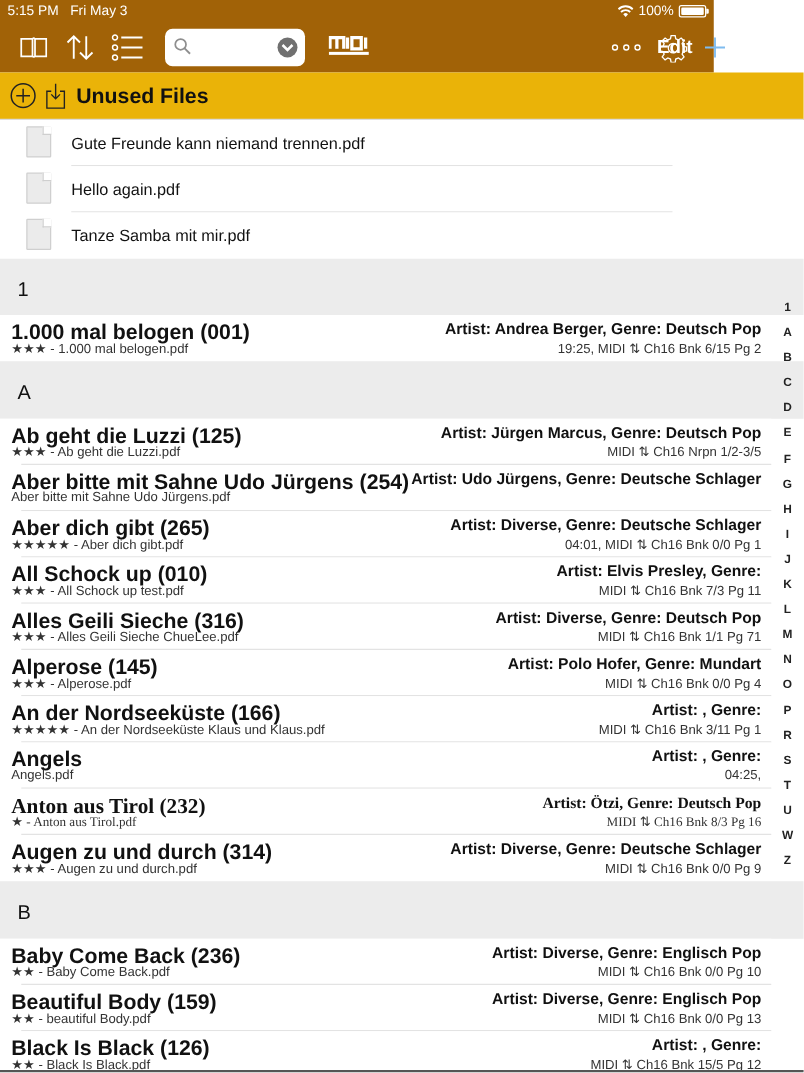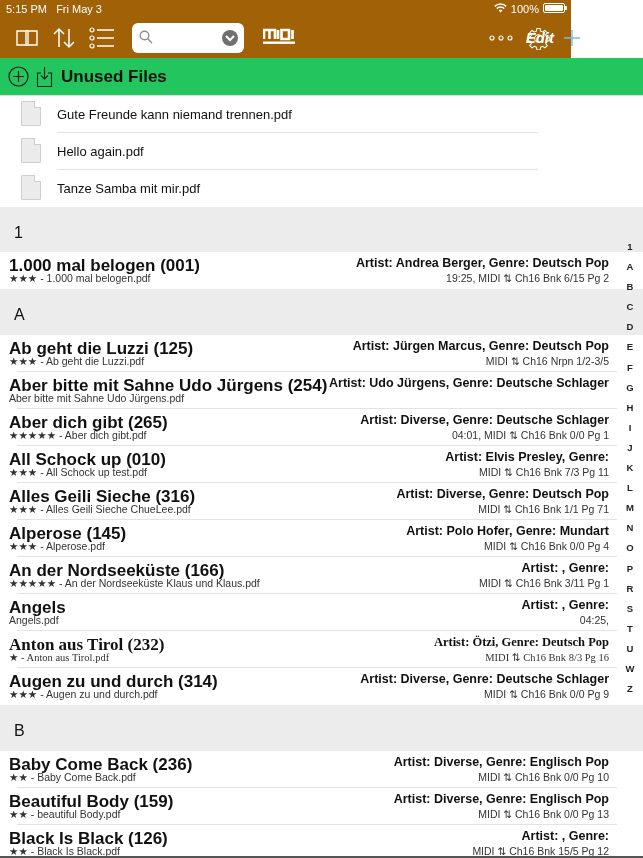--- a/index.html
+++ b/index.html
@@ -1,34 +1,34 @@
 <!DOCTYPE html>
 <html><head>
 <meta charset="utf-8">
 <style>
   * { box-sizing: border-box; margin: 0; padding: 0; }
   html, body { width: 643px; height: 858px; overflow: hidden; background: #ffffff; }
   body { font-family: "Liberation Sans", sans-serif; color: #111; position: relative; }
 
   .topbar { position: absolute; left: 0; top: 0; width: 571px; height: 58px; background: #a16207; color: #fff; }
   .status { position: absolute; top: 3px; left: 6px; font-size: 11px; }
-  .status-right { position: absolute; top: 3px; right: 6px; font-size: 11px; display: flex; gap: 4px; }
+  .status-right { position: absolute; top: 3px; right: 6px; font-size: 11px; display: flex; align-items: center; gap: 4px; }
   .battery { width: 22px; height: 10px; border: 1px solid #fff; border-radius: 2px; padding: 1px; position: relative; }
   .battery .fill { background: #fff; height: 100%; border-radius: 1px; }
   .battery:after { content: ""; position: absolute; right: -3px; top: 2px; width: 2px; height: 4px; background: #fff; border-radius: 0 1px 1px 0; }
 
   .tb-icon { position: absolute; top: 26px; height: 24px; display: flex; align-items: center; justify-content: center; cursor: pointer; }
   .search { position: absolute; left: 132px; top: 23px; width: 112px; height: 30px; background: #fff; border-radius: 6px; }
   .search input { position: absolute; left: 22px; top: 6px; width: 70px; height: 18px; border: none; outline: none; font-size: 12px; background: transparent; }
   .search .mag { position: absolute; left: 7px; top: 7px; }
   .search .dd { position: absolute; right: 6px; top: 7px; width: 16px; height: 16px; border-radius: 50%; background: #707070; display: flex; align-items: center; justify-content: center; }
   .midi { position: absolute; left: 263px; top: 27px; width: 34px; height: 18px; }
-  .edit { position: absolute; right: 17px; top: 29px; font-size: 15px; font-weight: bold; color: #fff; cursor: pointer; font-style: italic; }
-
-  .unused-header { position: absolute; left: 0; top: 58px; width: 643px; height: 38px; background: #22c55e; display: flex; align-items: center; border-bottom: 1px solid #dcdcdc; }
+  .edit { position: absolute; right: 17px; top: 29px; font-size: 15px; font-weight: bold; color: #fff; cursor: pointer; }
+
+  .unused-header { position: absolute; left: 0; top: 58px; width: 643px; height: 38px; background: #eab308; display: flex; align-items: center; border-bottom: 1px solid #dcdcdc; }
   .unused-title { font-size: 17px; font-weight: bold; margin-left: 8px; }
   .file-row { position: absolute; left: 0; width: 564px; height: 37px; display: flex; align-items: center; background: #fff; }
   .file-row .doc { position: absolute; left: 21px; top: 5px; width: 20px; height: 25px; background: #ebebeb; border: 1px solid #cfcfcf; border-radius: 1px; }
   .file-row .doc:after { content: ""; position: absolute; right: -1px; top: -1px; width: 6px; height: 6px; background: #fff; border-left: 1px solid #cfcfcf; border-bottom: 1px solid #cfcfcf; }
   .file-row .name { position: absolute; left: 57px; font-size: 13px; }
   .file-row .sep { position: absolute; left: 57px; right: 26px; bottom: 0; height: 1px; background: #e3e3e3; }
 
   .section { position: absolute; left: 0; width: 643px; background: #ececec; }
   .section .letter { position: absolute; left: 14px; font-size: 16px; }
   .row { position: absolute; left: 0; width: 617px; height: 37px; background: #fff; }

